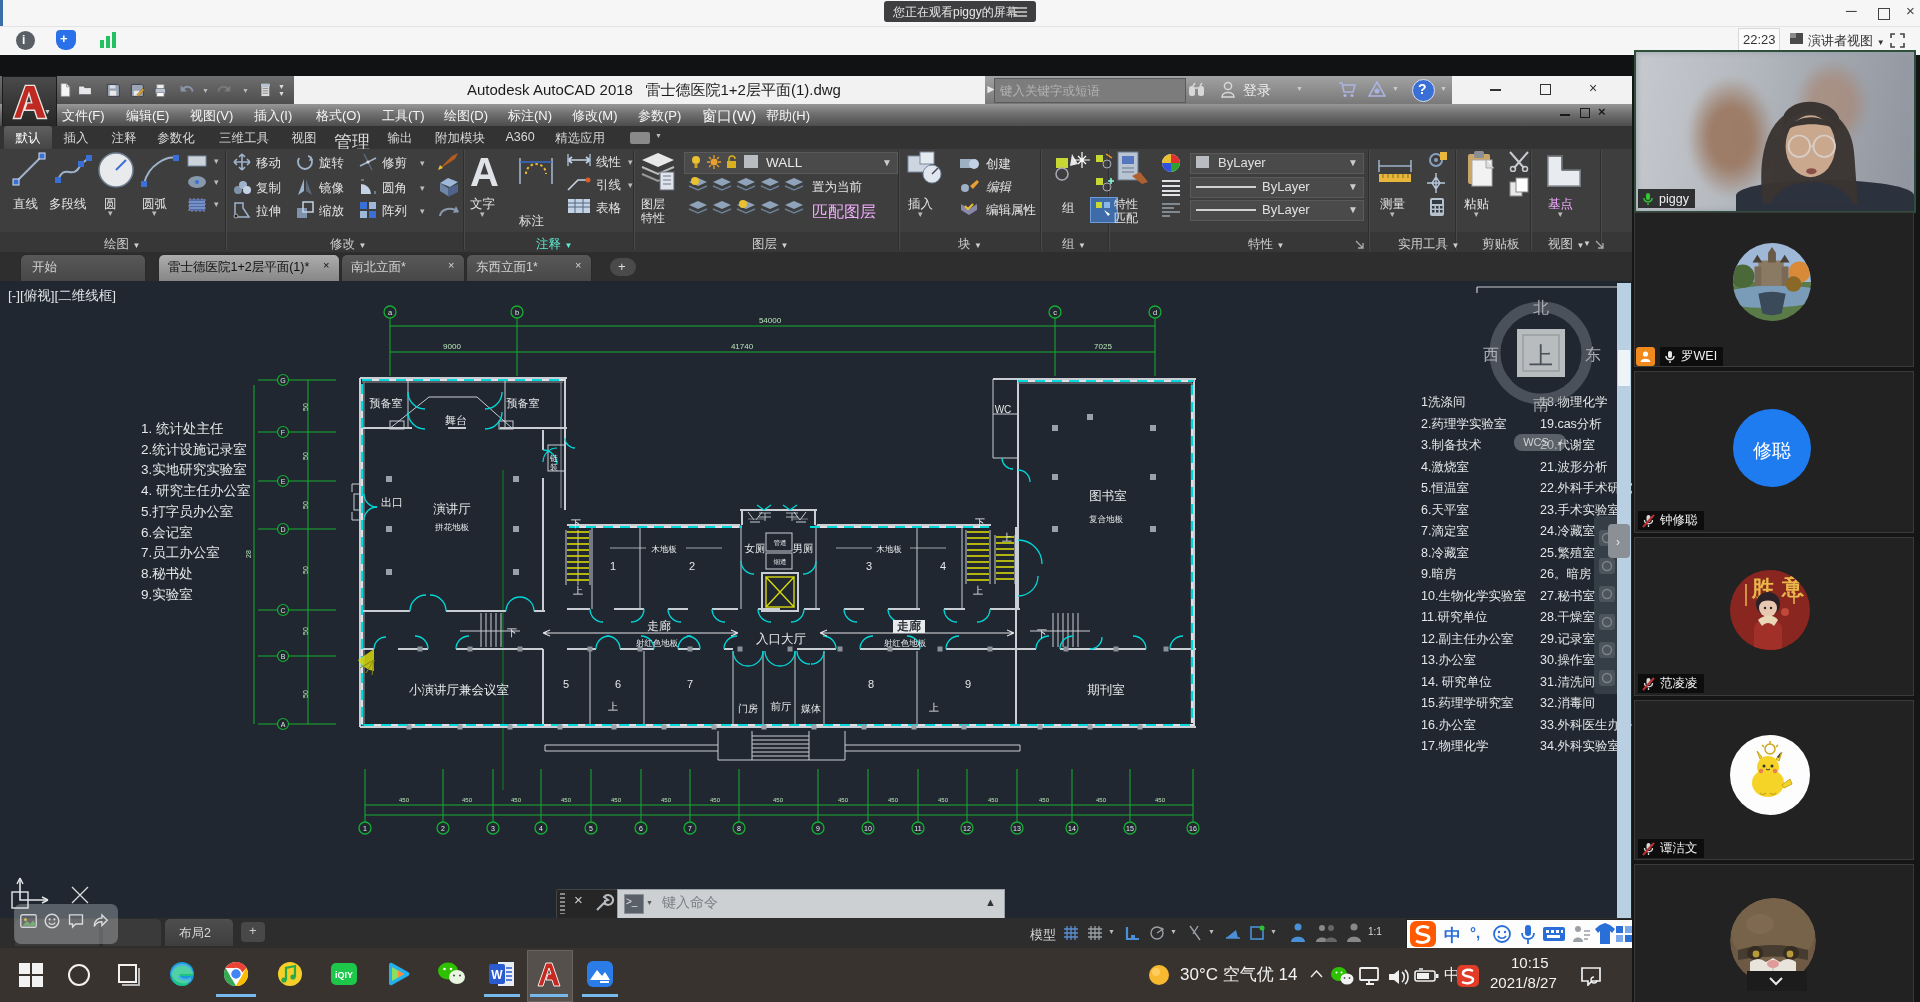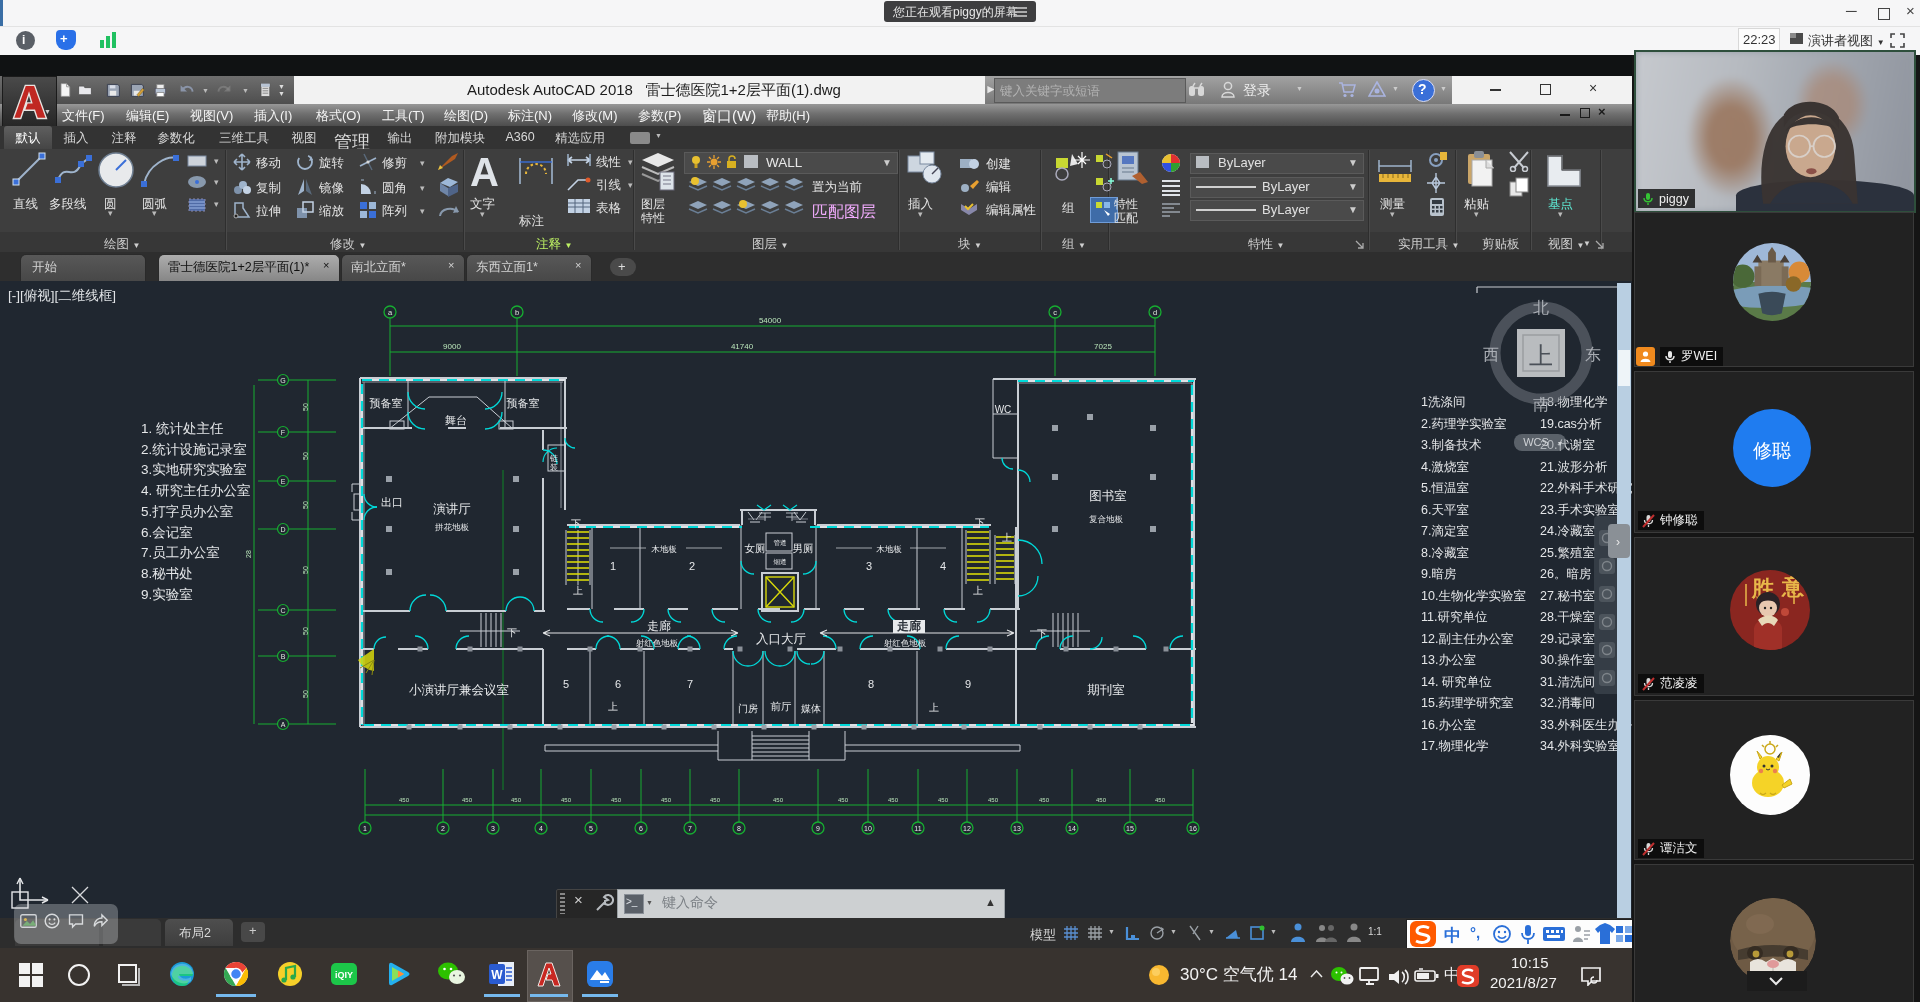--- a/index.html
+++ b/index.html
@@ -174,21 +174,21 @@
 <div class="abs" style="left:1368px;top:150px;width:1px;height:100px;background:#2e2e2e;"></div>
 <div class="abs" style="left:1369px;top:150px;width:1px;height:100px;background:#4a4a4a;"></div>
 <div class="abs" style="left:1455px;top:150px;width:1px;height:100px;background:#2e2e2e;"></div>
 <div class="abs" style="left:1456px;top:150px;width:1px;height:100px;background:#4a4a4a;"></div>
 <div class="abs" style="left:1530px;top:150px;width:1px;height:100px;background:#2e2e2e;"></div>
 <div class="abs" style="left:1531px;top:150px;width:1px;height:100px;background:#4a4a4a;"></div>
 <div class="abs" style="left:1600px;top:150px;width:1px;height:100px;background:#2e2e2e;"></div>
 <div class="abs" style="left:1601px;top:150px;width:1px;height:100px;background:#4a4a4a;"></div>
 <div class="txt" style="left:104px;top:236px;font-size:12.5px;color:#cfcfcf;">绘图 <span style="font-size:8px;">▼</span></div>
 <div class="txt" style="left:330px;top:236px;font-size:12.5px;color:#cfcfcf;">修改 <span style="font-size:8px;">▼</span></div>
-<div class="txt" style="left:536px;top:236px;font-size:12.5px;color:#bef264;">注释 <span style="font-size:8px;">▼</span></div>
+<div class="txt" style="left:536px;top:236px;font-size:12.5px;color:#5eead4;">注释 <span style="font-size:8px;">▼</span></div>
 <div class="txt" style="left:752px;top:236px;font-size:12.5px;color:#cfcfcf;">图层 <span style="font-size:8px;">▼</span></div>
 <div class="txt" style="left:958px;top:236px;font-size:12.5px;color:#cfcfcf;">块 <span style="font-size:8px;">▼</span></div>
 <div class="txt" style="left:1062px;top:236px;font-size:12.5px;color:#cfcfcf;">组 <span style="font-size:8px;">▼</span></div>
 <div class="txt" style="left:1248px;top:236px;font-size:12.5px;color:#cfcfcf;">特性 <span style="font-size:8px;">▼</span></div>
 <div class="txt" style="left:1398px;top:236px;font-size:12.5px;color:#cfcfcf;">实用工具 <span style="font-size:8px;">▼</span></div>
 <div class="txt" style="left:1482px;top:236px;font-size:12.5px;color:#cfcfcf;">剪贴板</div>
 <div class="txt" style="left:1548px;top:236px;font-size:12.5px;color:#cfcfcf;">视图 <span style="font-size:8px;">▼</span></div>
 <svg class="abs" style="left:1355px;top:240px;" width="10" height="10" viewBox="0 0 10 10">
       <path d="M1 1 L8 8 M8 3v5h-5" stroke="#aaa" stroke-width="1.3" fill="none"></path>
     </svg>
@@ -413,21 +413,21 @@
 <div class="txt" style="left:918px;top:209px;font-size:9px;color:#bbb;">▾</div>
 <svg class="abs" style="left:958px;top:153px;" width="22" height="18" viewBox="0 0 22 18">
       <rect x="2" y="6" width="12" height="9" fill="#9db0c4"></rect>
       <circle cx="16" cy="11" r="5" fill="#c3d2e4"></circle>
     </svg>
 <div class="txt" style="left:986px;top:156px;font-size:12.5px;color:#e4e4e4;">创建</div>
 <svg class="abs" style="left:958px;top:176px;" width="22" height="18" viewBox="0 0 22 18">
       <circle cx="7" cy="12" r="4" fill="#9db0c4"></circle>
       <path d="M12 10l7-6 2 2-6 7z" fill="#e8a030"></path>
     </svg>
-<div class="txt" style="left:986px;top:179px;font-size:12.5px;color:#e4e4e4;">编辑</div>
+<div class="txt" style="left:986px;top:179px;font-size:12.5px;color:#e4e4e4;font-style:italic;">编辑</div>
 <svg class="abs" style="left:958px;top:200px;" width="22" height="16" viewBox="0 0 22 16">
       <path d="M3 4l8 5 8-5v6l-8 5-8-5z" fill="#88a"></path>
       <path d="M7 6l3 3 5-5" stroke="#e8c030" stroke-width="2" fill="none"></path>
     </svg>
 <div class="txt" style="left:986px;top:202px;font-size:12.5px;color:#e4e4e4;">编辑属性</div>
 <div class="txt" style="left:1024px;top:205px;font-size:9px;color:#bbb;">▾</div>
 <svg class="abs" style="left:1052px;top:150px;" width="40" height="42" viewBox="0 0 40 42">
       <rect x="4" y="8" width="12" height="10" fill="#c8d832"></rect>
       <circle cx="10" cy="24" r="6" fill="none" stroke="#aab" stroke-width="1.5"></circle>
       <path d="M20 4 l6 10-8 2z" fill="#e8e8e8"></path>
@@ -527,21 +527,21 @@
       <circle cx="19" cy="19" r="2.5" fill="none" stroke="#c8ccd2" stroke-width="1.5"></circle>
     </svg>
 <svg class="abs" style="left:1508px;top:176px;" width="24" height="22" viewBox="0 0 24 22">
       <rect x="2" y="6" width="12" height="14" fill="#e8e8e8" stroke="#888"></rect>
       <rect x="8" y="2" width="12" height="14" fill="#fff" stroke="#888"></rect>
     </svg>
 <svg class="abs" style="left:1544px;top:150px;" width="42" height="42" viewBox="0 0 42 42">
       <path d="M4 6 h14 v14 h18 v16 H4z" fill="#e8ecf0" stroke="#8a9098" stroke-width="1.5"></path>
       <path d="M4 6 h14 v14 h18" fill="none" stroke="#555" stroke-width="1"></path>
     </svg>
-<div class="txt" style="left:1548px;top:196px;font-size:12.5px;color:#5eead4;text-align:right;">基点</div>
+<div class="txt" style="left:1548px;top:196px;font-size:12.5px;color:#f0abfc;text-align:right;">基点</div>
 <div class="txt" style="left:1558px;top:209px;font-size:9px;color:#bbb;">▾</div>
 
 <div class="abs" style="left:0;top:252px;width:1632px;height:29px;background:#2e2e2e;"></div>
 <div class="abs" style="left:20px;top:254px;width:124px;height:27px;background:linear-gradient(#585858,#474747);border-radius:6px 6px 0 0;border:1px solid #2a2a2a;border-bottom:none;"></div>
     <div class="txt" style="left:32px;top:259px;font-size:12.5px;color:#d5d5d5;">开始</div>
     <div class="abs" style="left:158px;top:254px;width:180px;height:27px;background:linear-gradient(#adadad,#858585);border-radius:6px 6px 0 0;border:1px solid #2a2a2a;border-bottom:none;"></div>
     <div class="txt" style="left:168px;top:259px;font-size:12.5px;color:#101010;">雷士德医院1+2层平面(1)*</div>
     <div class="txt" style="left:323px;top:259px;font-size:11px;color:#101010;">×</div>
     <div class="abs" style="left:341px;top:254px;width:122px;height:27px;background:linear-gradient(#585858,#474747);border-radius:6px 6px 0 0;border:1px solid #2a2a2a;border-bottom:none;"></div>
     <div class="txt" style="left:351px;top:259px;font-size:12.5px;color:#d5d5d5;">南北立面*</div>

